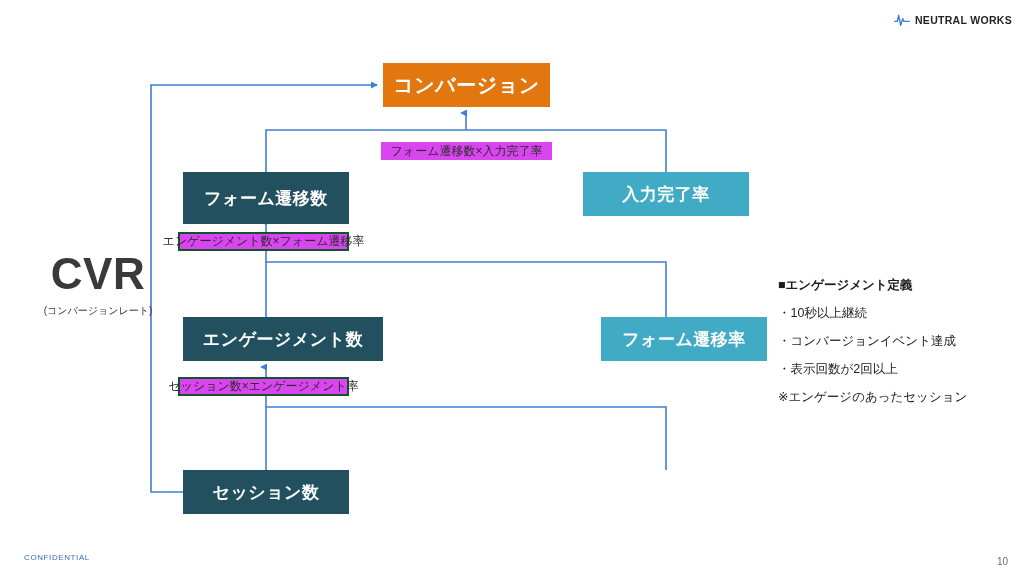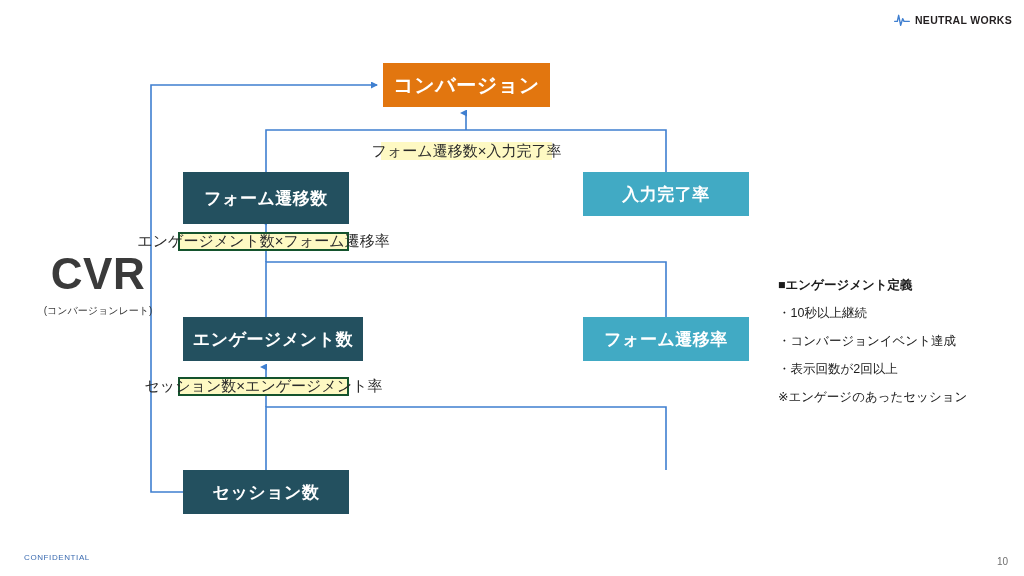--- a/index.html
+++ b/index.html
@@ -36,30 +36,30 @@
     box-sizing:border-box;
     text-align:center;
   }
   .node-dark{background:#23505f;font-size:17px;}
   .node-light{background:#41aac4;font-size:17px;}
   .node-accent{background:#e2760f;font-size:20px;}
 
   #node-conversion{left:383px;top:63px;width:167px;height:44px;}
   #node-form-count{left:183px;top:172px;width:166px;height:52px;}
   #node-input-rate{left:583px;top:172px;width:166px;height:44px;}
-  #node-engagement-count{left:183px;top:317px;width:180px;height:44px;}
-  #node-form-rate{left:583px;top:317px;width:166px;height:44px;}
+  #node-engagement-count{left:183px;top:317px;width:200px;height:44px;}
+  #node-form-rate{left:601px;top:317px;width:166px;height:44px;}
   #node-session-count{left:183px;top:470px;width:166px;height:44px;}
   #node-engagement-rate{left:583px;top:470px;width:166px;height:44px;}
 
   
   .formula{
     position:absolute;
-    background:#fef9c3;
-    font-size:15px;
+    background:#d946ef;
+    font-size:12px;
     color:#2b2b2b;
     display:flex;align-items:center;justify-content:center;
     white-space:nowrap;
     box-sizing:border-box;
   }
   .formula-boxed{border:2px solid #14532d;}
   #formula-top{left:381px;top:142px;width:171px;height:18px;}
   #formula-mid{left:178px;top:232px;width:171px;height:19px;}
   #formula-bottom{left:178px;top:377px;width:171px;height:19px;}
 

